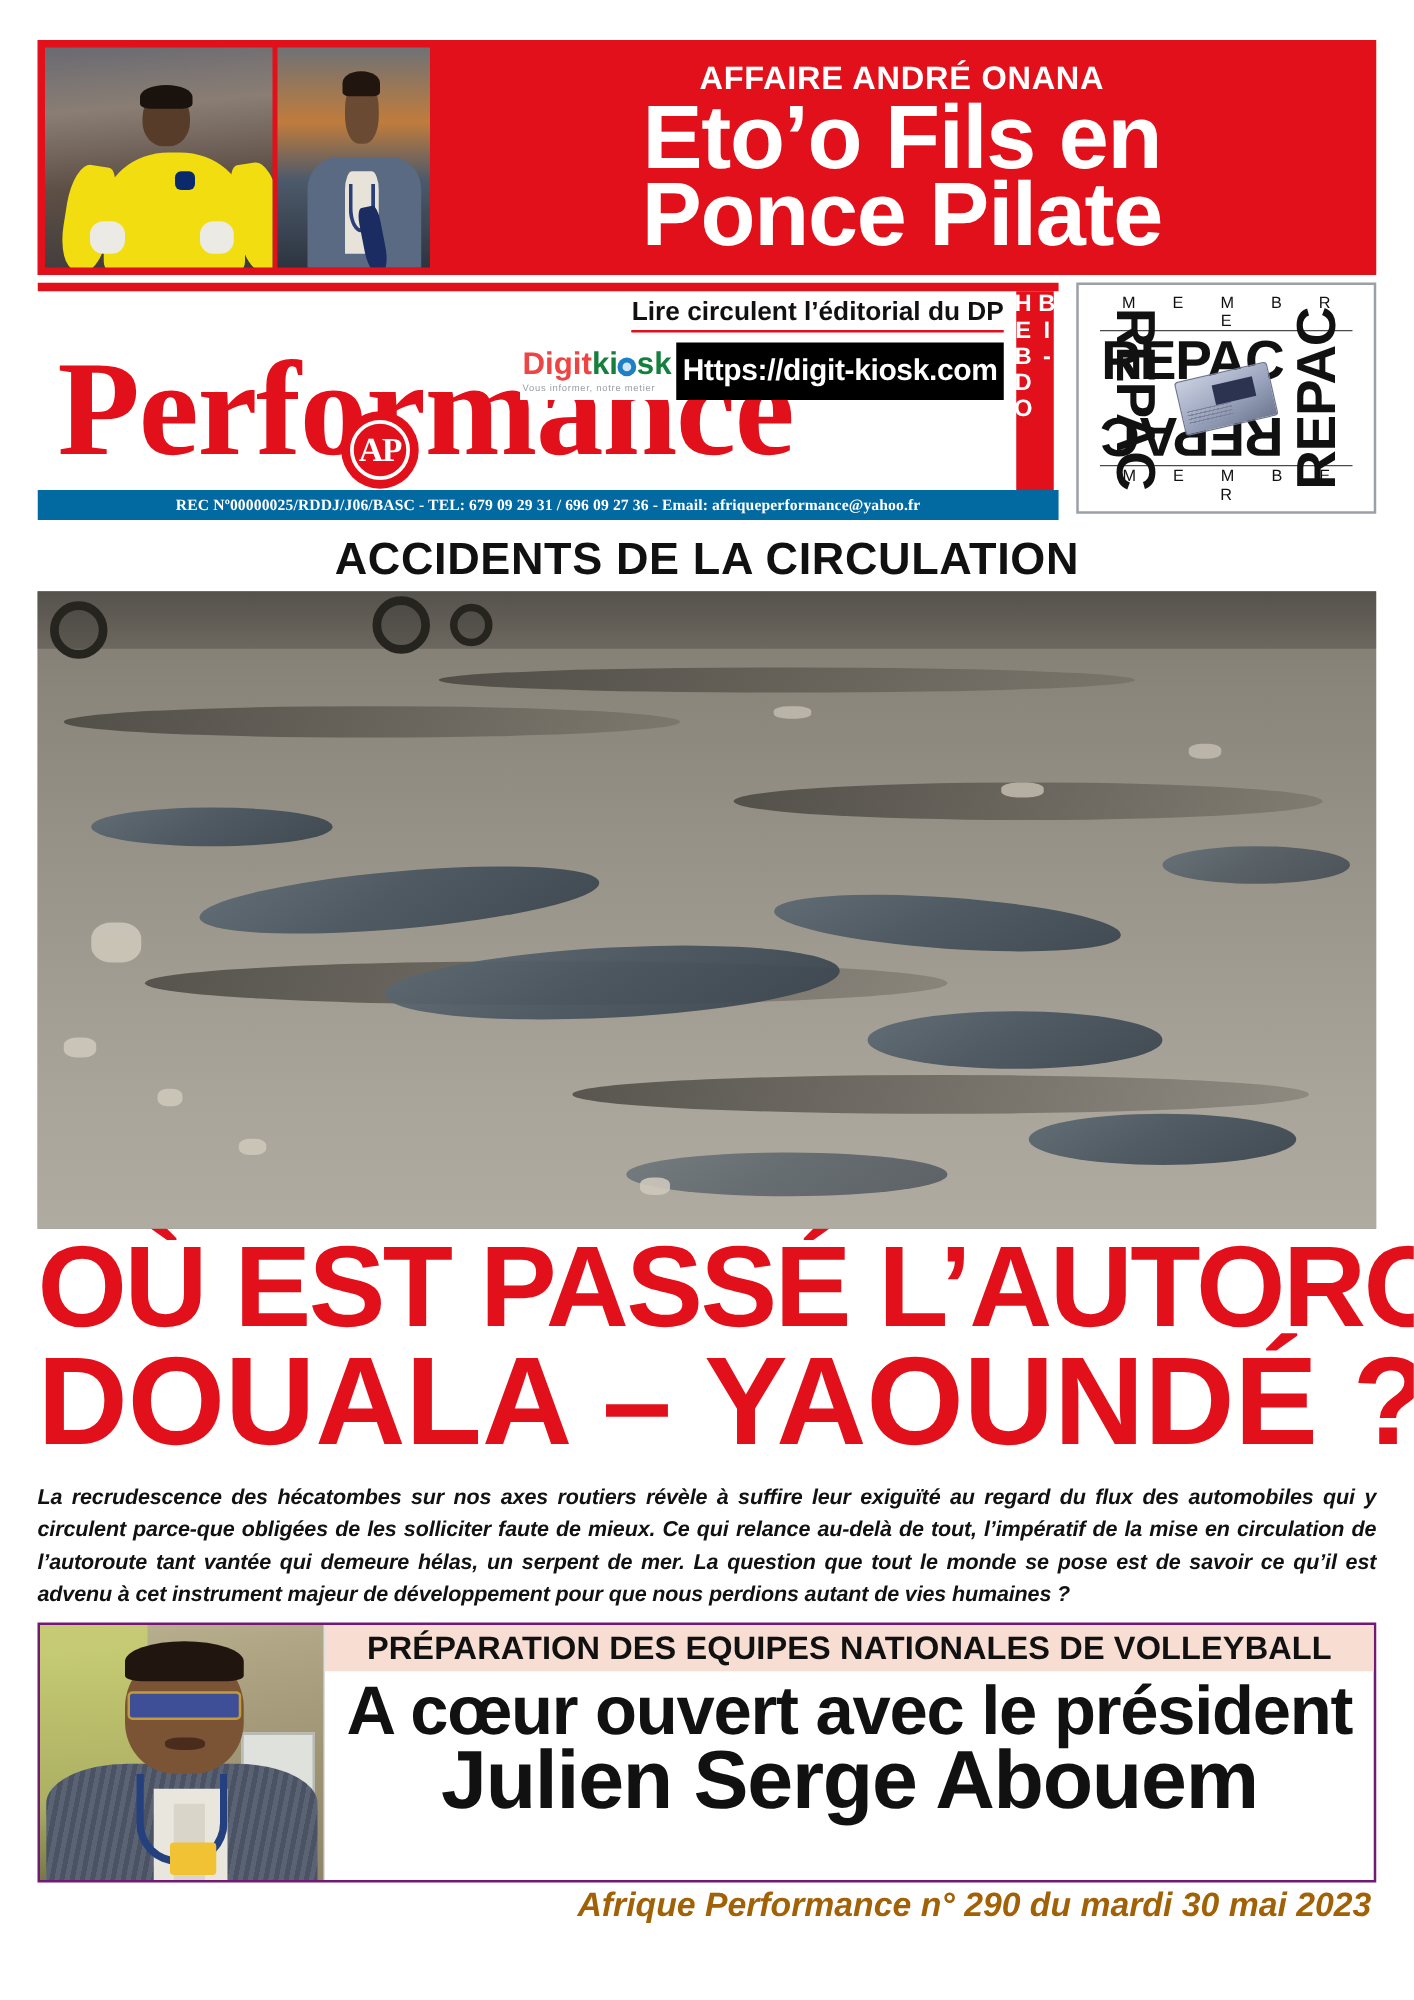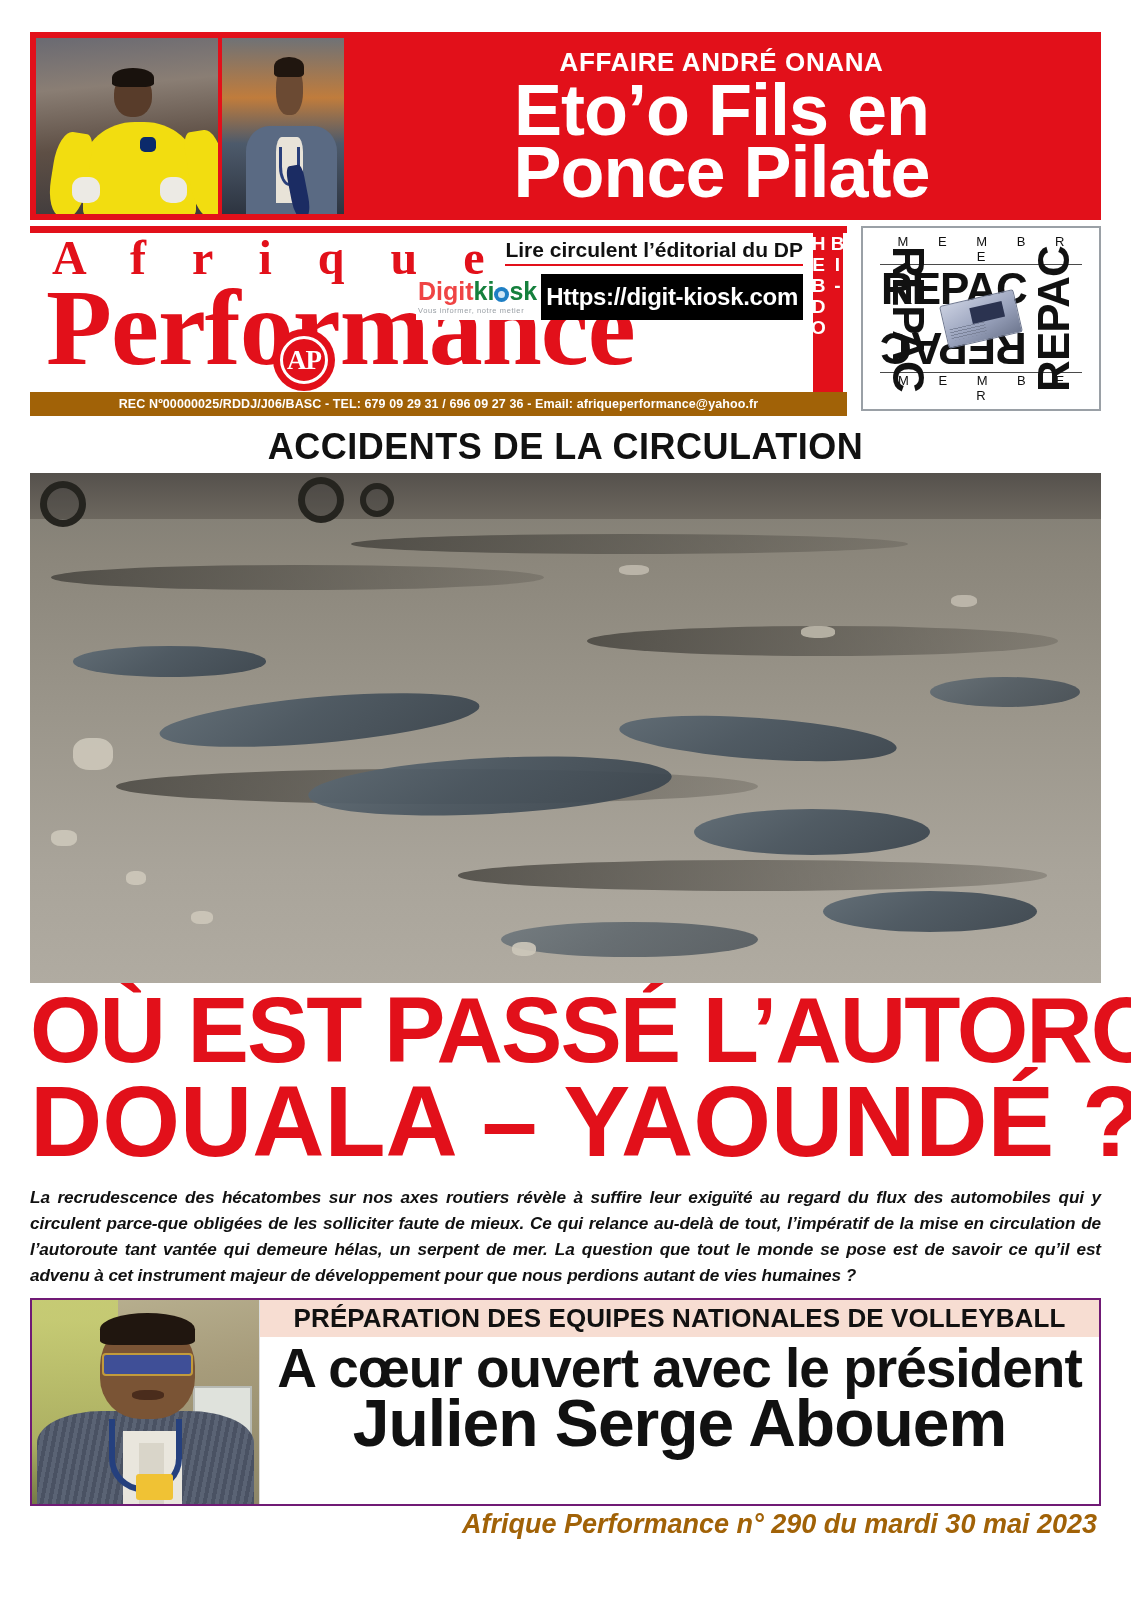--- a/index.html
+++ b/index.html
@@ -144,29 +144,30 @@
     display:flex; align-items:center; justify-content:center;
     font-family: "Liberation Serif", serif;
     font-size: 27px; font-weight: bold; color:#fff;
     letter-spacing: -1px;
   }
   .mast-rec {
     position: absolute;
     left: 0; bottom: 0;
     width: 100%;
     height: 24px;
-    background: #a16207;
+    background: #0369a1;
     color: #ffffff;
     font-size: 12.5px;
     font-weight: bold;
     display: flex;
     align-items: center;
     justify-content: center;
     white-space: nowrap;
     letter-spacing: 0.1px;
+    font-family: Liberation Serif, serif;
   }
   .lire {
     position: absolute;
     right: 44px; top: 12px;
     font-size: 21px;
     font-weight: bold;
     color: #111;
     border-bottom: 2px solid #e2101a;
     padding-bottom: 2px;
     white-space: nowrap;
@@ -464,21 +465,20 @@
       <div class="banner-hl l1">Eto’o Fils en</div>
       <div class="banner-hl l2">Ponce Pilate</div>
     </div>
   </div>
 
   <div class="masthead-row">
 
     <div class="masthead">
       <div class="mast-rule-top"></div>
 
-      <div class="mast-afrique">A f r i q u e</div>
       <div class="mast-perf">Performance</div>
       <div class="ap-badge">
         <div class="ap-inner">AP</div>
       </div>
 
       <div class="lire">Lire circulent l’éditorial du DP</div>
 
       <div class="kiosk-row">
         <div class="dk-logo">
           <div class="dk-main">

